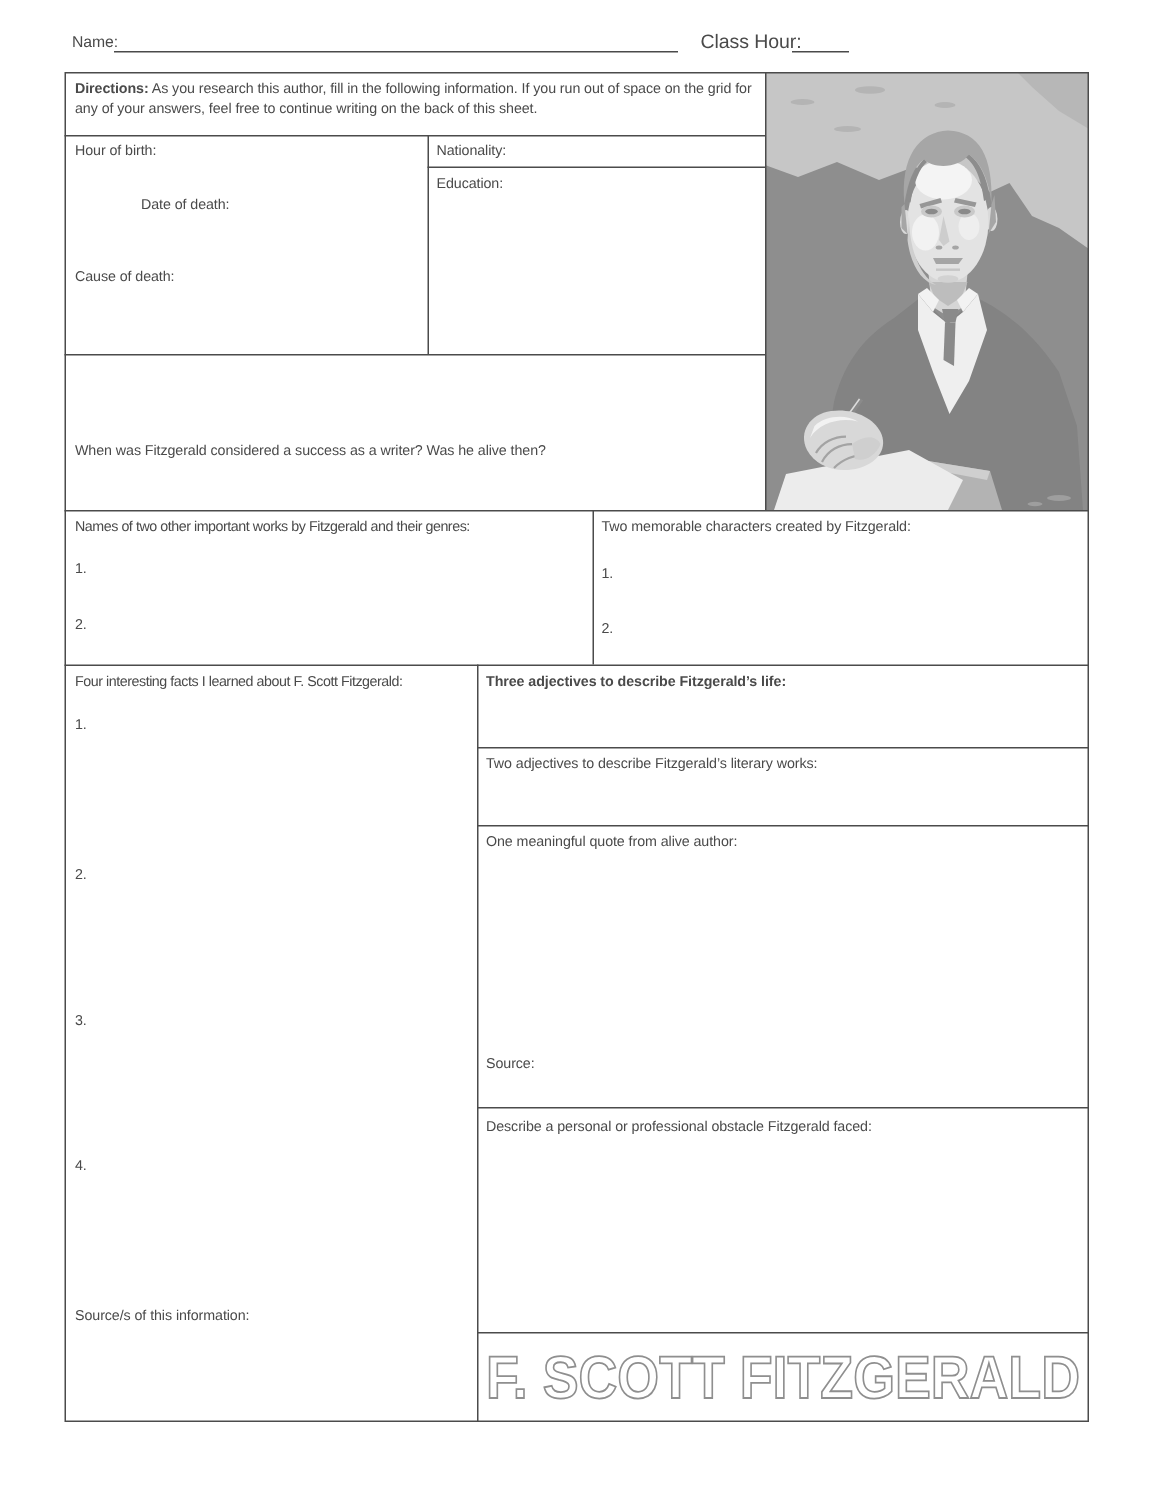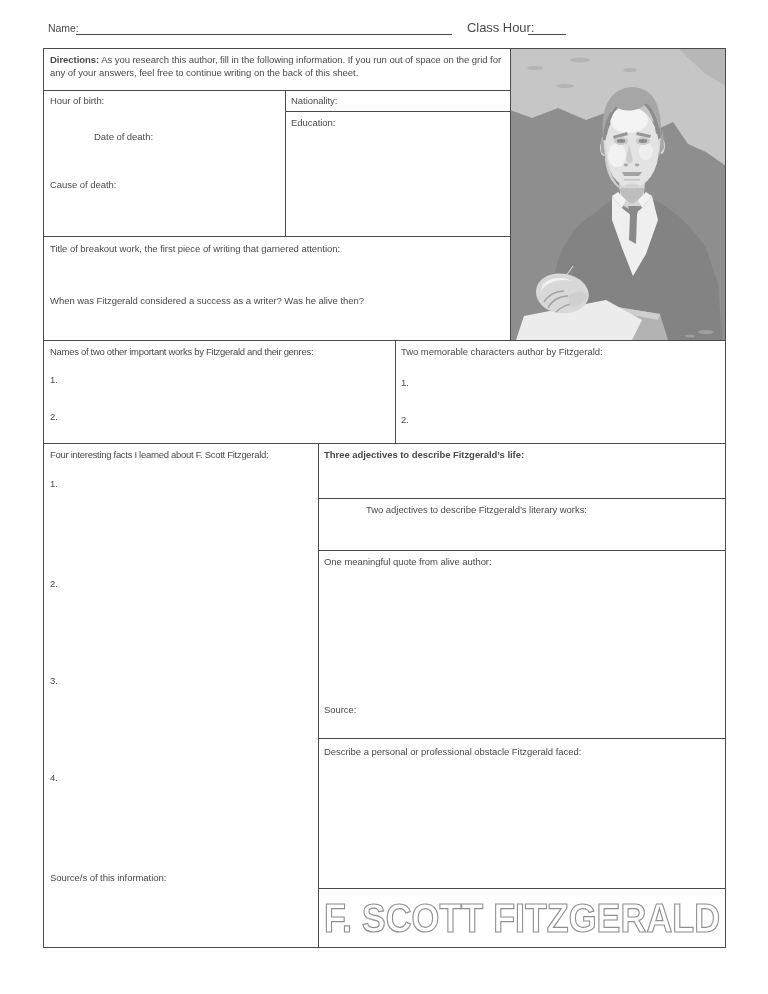--- a/index.html
+++ b/index.html
@@ -109,39 +109,38 @@
     <span class="b">Directions:</span>
     <span>As you research this author, fill in the following information. If you run out of space on the grid for any of your answers, feel free to continue writing on the back of this sheet.</span>
   </div>
 
   <div class="lbl" style="left:50px;top:95px;">Hour of birth:</div>
   <div class="lbl" style="left:50px;top:131px;padding-left:44px;">Date of death:</div>
   <div class="lbl" style="left:50px;top:179px;">Cause of death:</div>
   <div class="lbl" style="left:291px;top:95px;">Nationality:</div>
   <div class="lbl" style="left:291px;top:117px;">Education:</div>
 
-  <div class="lbl" style="left:50px;top:243px;">Title of breakout work, the first piece of writing that garnered attention:</div>
   <div class="lbl" style="left:50px;top:295px;">When was Fitzgerald considered a success as a writer? Was he alive then?</div>
 
   <div class="lbl tight" style="left:50px;top:346px;">Names of two other important works by Fitzgerald and their genres:</div>
   <div class="lbl" style="left:50px;top:374px;">1.</div>
   <div class="lbl" style="left:50px;top:411px;">2.</div>
-  <div class="lbl" style="left:401px;top:346px;">Two memorable characters author by Fitzgerald:</div>
+  <div class="lbl" style="left:401px;top:346px;">Two memorable characters created by Fitzgerald:</div>
   <div class="lbl" style="left:401px;top:377px;">1.</div>
   <div class="lbl" style="left:401px;top:414px;">2.</div>
 
   <div class="lbl tight" style="left:50px;top:449px;">Four interesting facts I learned about F. Scott Fitzgerald:</div>
   <div class="lbl" style="left:50px;top:478px;">1.</div>
   <div class="lbl" style="left:50px;top:578px;">2.</div>
   <div class="lbl" style="left:50px;top:675px;">3.</div>
   <div class="lbl" style="left:50px;top:772px;">4.</div>
   <div class="lbl" style="left:50px;top:872px;">Source/s of this information:</div>
 
   <div class="lbl" style="left:324px;top:449px;font-weight:bold;">Three adjectives to describe Fitzgerald’s life:</div>
-  <div class="lbl" style="left:324px;top:504px;margin-left:42px;">Two adjectives to describe Fitzgerald’s literary works:</div>
+  <div class="lbl" style="left:324px;top:504px;">Two adjectives to describe Fitzgerald’s literary works:</div>
   <div class="lbl" style="left:324px;top:556px;">One meaningful quote from alive author:</div>
   <div class="lbl" style="left:324px;top:704px;">Source:</div>
   <div class="lbl" style="left:324px;top:746px;">Describe a personal or professional obstacle Fitzgerald faced:</div>
 
   <svg class="titleSvg" viewBox="0 0 406 58">
     <text x="203" y="43" text-anchor="middle" font-family="Liberation Sans, sans-serif" font-size="40" font-weight="bold" fill="#ffffff" stroke="#8f8f8f" stroke-width="1.2" textLength="396" lengthAdjust="spacingAndGlyphs">F. SCOTT FITZGERALD</text>
   </svg>
 
 </div>
 

